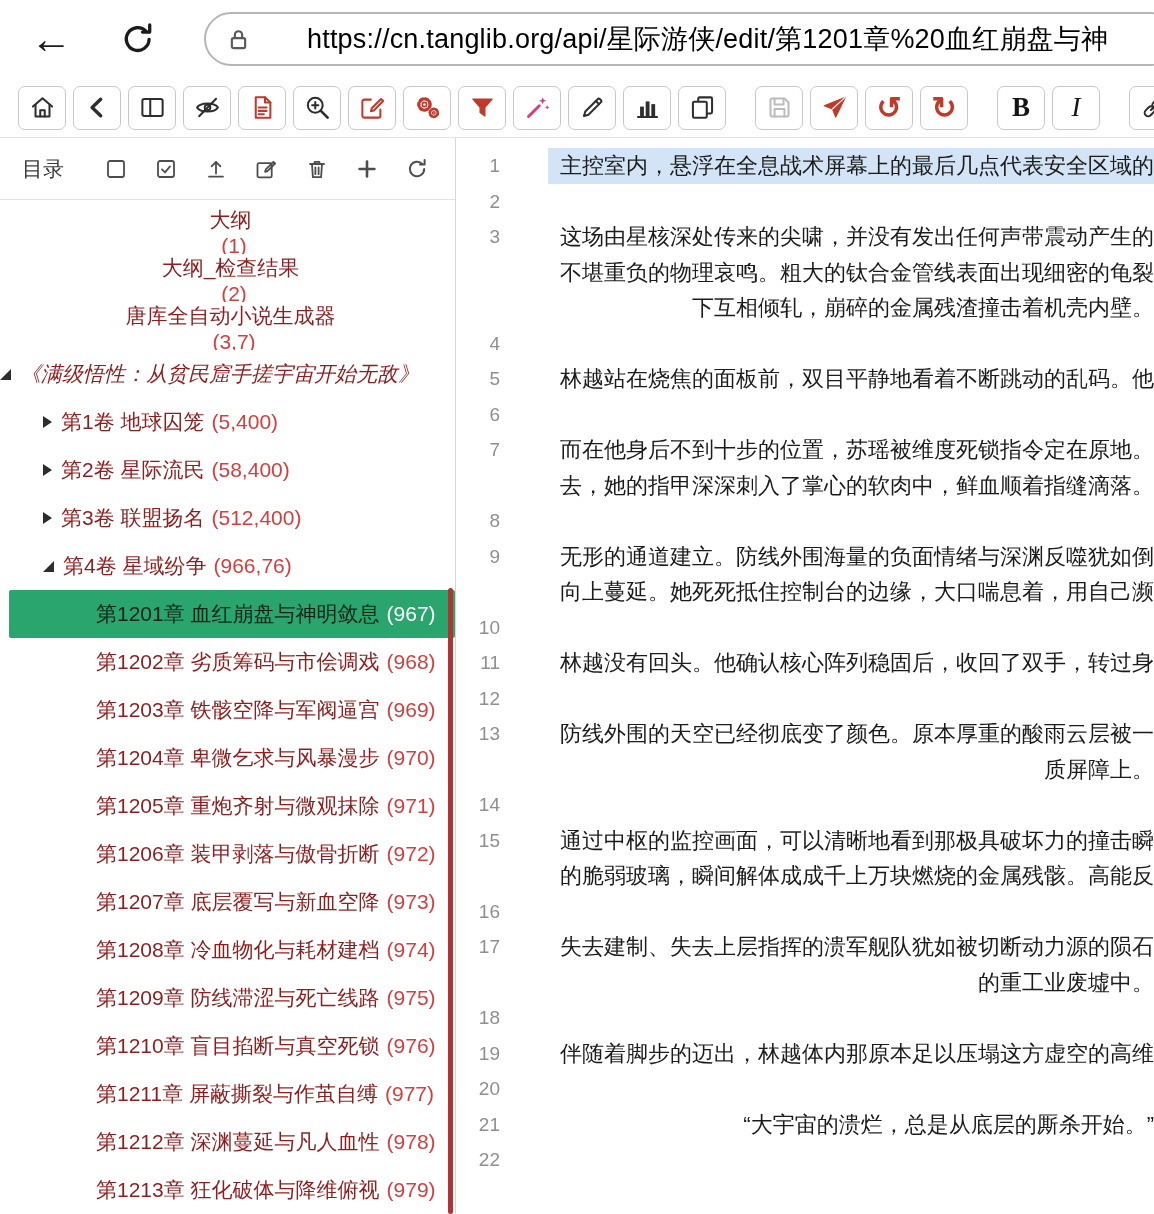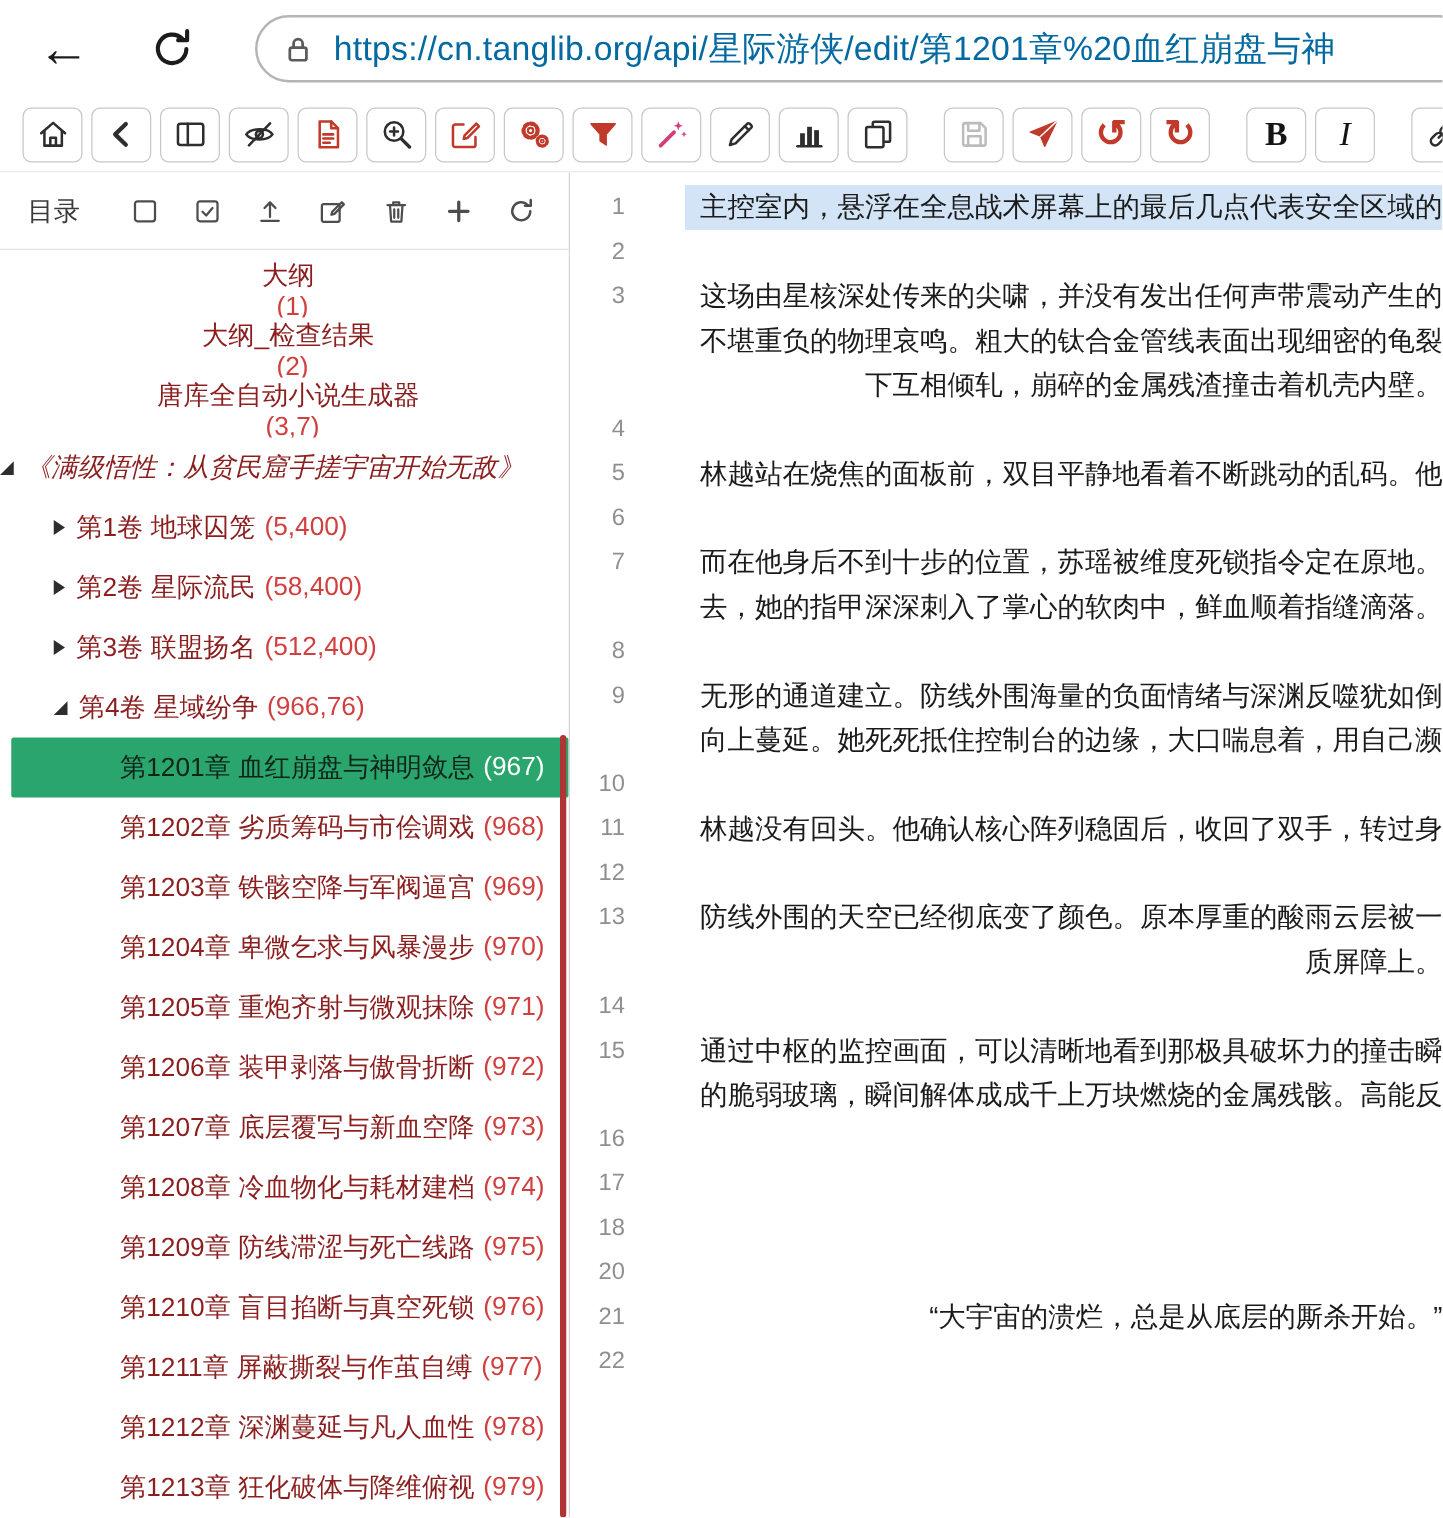--- a/index.html
+++ b/index.html
@@ -10,21 +10,21 @@
   
   .topbar{height:78px;flex:0 0 78px;display:flex;align-items:center;padding-left:30px;gap:44px;background:#fff;}
   .nav-controls{display:flex;align-items:center;gap:48px;}
   .nav-btn{display:inline-flex;align-items:center;justify-content:center;cursor:pointer;color:#1b1b1b;}
   .nav-btn svg{width:36px;height:36px;}
   .g-arrow{font-size:42px;font-weight:600;line-height:1;color:#1b1b1b;}
   .url-bar{flex:1;height:54px;border:2px solid #b5b5b5;border-radius:29px;display:flex;align-items:center;
     padding:0 14px 0 18px;margin-left:4px;margin-right:-24px;overflow:hidden;gap:14px;cursor:text;}
   .url-bar .icon{width:29px;height:29px;color:#5a5a5a;flex:0 0 auto;display:inline-flex;}
   .url-bar .icon svg{width:100%;height:100%;}
-  .url-text{font-size:27px;color:#0369a1;white-space:nowrap;letter-spacing:.2px;}
+  .url-text{font-size:27px;color:#000000;white-space:nowrap;letter-spacing:.2px;margin-left:40px;}
 
   
   .toolbar{height:60px;flex:0 0 60px;display:flex;align-items:center;padding-left:18px;gap:7px;
     border-bottom:1px solid #e6e6e6;background:#fff;}
   .tb-btn{width:48px;height:44px;flex:0 0 auto;border:1px solid #c8c8c8;border-radius:7px;background:#fff;
     display:flex;align-items:center;justify-content:center;cursor:pointer;}
   .tb-btn.grp{margin-left:22px;}
   .tb-btn .icon{width:27px;height:27px;display:inline-flex;}
   .tb-btn .icon svg{width:100%;height:100%;}
   .tone-dark{color:#2e2e2e;}
@@ -493,25 +493,35 @@
           </div>
         </div>
         <div class="ed-line">
           <div class="ln">16</div>
           <div class="rows">
             <div class="row"></div>
           </div>
         </div>
         <div class="ed-line">
           <div class="ln">17</div>
+          <div class="rows">
+            <div class="row">失去建制、失去上层指挥的溃军舰队犹如被切断动力源的陨石</div>
+            <div class="row">的重工业废墟中。</div>
+          </div>
         </div>
         <div class="ed-line">
           <div class="ln">18</div>
           <div class="rows">
             <div class="row"></div>
+          </div>
+        </div>
+        <div class="ed-line">
+          <div class="ln">19</div>
+          <div class="rows">
+            <div class="row">伴随着脚步的迈出，林越体内那原本足以压塌这方虚空的高维</div>
           </div>
         </div>
         <div class="ed-line">
           <div class="ln">20</div>
           <div class="rows">
             <div class="row"></div>
           </div>
         </div>
         <div class="ed-line">
           <div class="ln">21</div>

